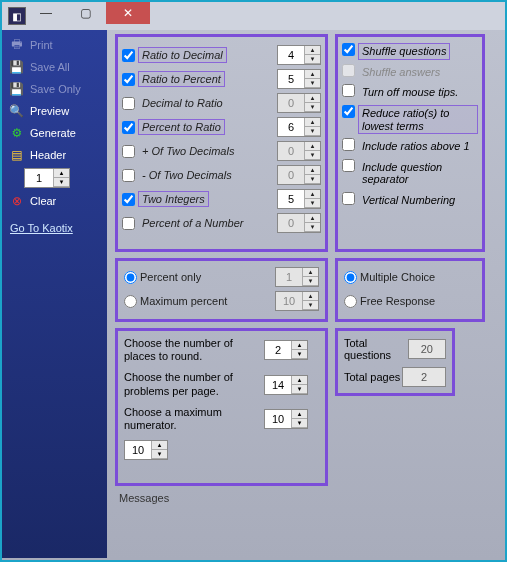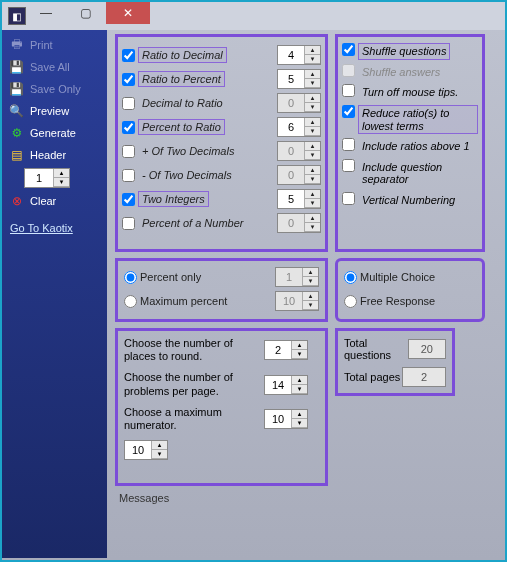--- a/index.html
+++ b/index.html
@@ -19,21 +19,21 @@
 .side-spinner { margin-left: 18px; width: 46px; height: 20px; background: #fff; border: 1px solid #888; display: flex; align-items:center; }
 .side-spinner input { width: 28px; border: none; text-align: center; font-size: 11px; outline:none; }
 .side-spinner .arrows { width: 16px; display:flex; flex-direction:column; border-left:1px solid #aaa;}
 .arrow { height:9px; font-size:7px; line-height:7px; text-align:center; background:#e8e8e8; border-bottom:1px solid #aaa; cursor:pointer;}
 .side-link { color: #cfe6ff; text-decoration: underline; font-size: 11px; padding: 4px; margin-top: 4px; cursor:pointer;}
 .main { flex: 1; padding: 4px; position: relative; }
 .panel { position: absolute; border: 3px solid #7b4dd8; background: transparent; }
 .panel-a { left: 8px; top: 4px; width: 213px; height: 218px; padding: 6px 4px; }
 .panel-b { left: 228px; top: 4px; width: 150px; height: 218px; padding: 6px 4px; }
 .panel-c { left: 8px; top: 228px; width: 213px; height: 64px; padding: 4px 6px; }
-.panel-d { left: 228px; top: 228px; width: 150px; height: 64px; padding: 4px 6px; border-radius: 6px; }
+.panel-d { left: 228px; top: 228px; width: 150px; height: 64px; padding: 4px 6px; }
 .panel-e { left: 8px; top: 298px; width: 213px; height: 158px; padding: 6px; }
 .panel-f { left: 228px; top: 298px; width: 120px; height: 68px; padding: 6px; }
 .row { display: flex; align-items: center; height: 24px; gap: 4px; font-size: 11px; color: #222; }
 .row label { flex: 1; display: flex; align-items: center; gap: 3px; white-space:nowrap; }
 input[type=checkbox], input[type=radio] { width: 13px; height: 13px; margin: 0; }
 .chk-label { border: 1px solid transparent; padding: 1px 3px; font-style: italic; }
 .chk-label.boxed { border: 1px solid #8a66d8; background: rgba(140,100,220,0.06); }
 .dim-label { color: #888; }
 .spinner { width: 44px; height: 20px; background: #fff; border: 1px solid #888; display: flex; align-items:center; }
 .spinner input { width: 26px; border: none; text-align: center; font-size: 11px; background:transparent; outline:none;}

